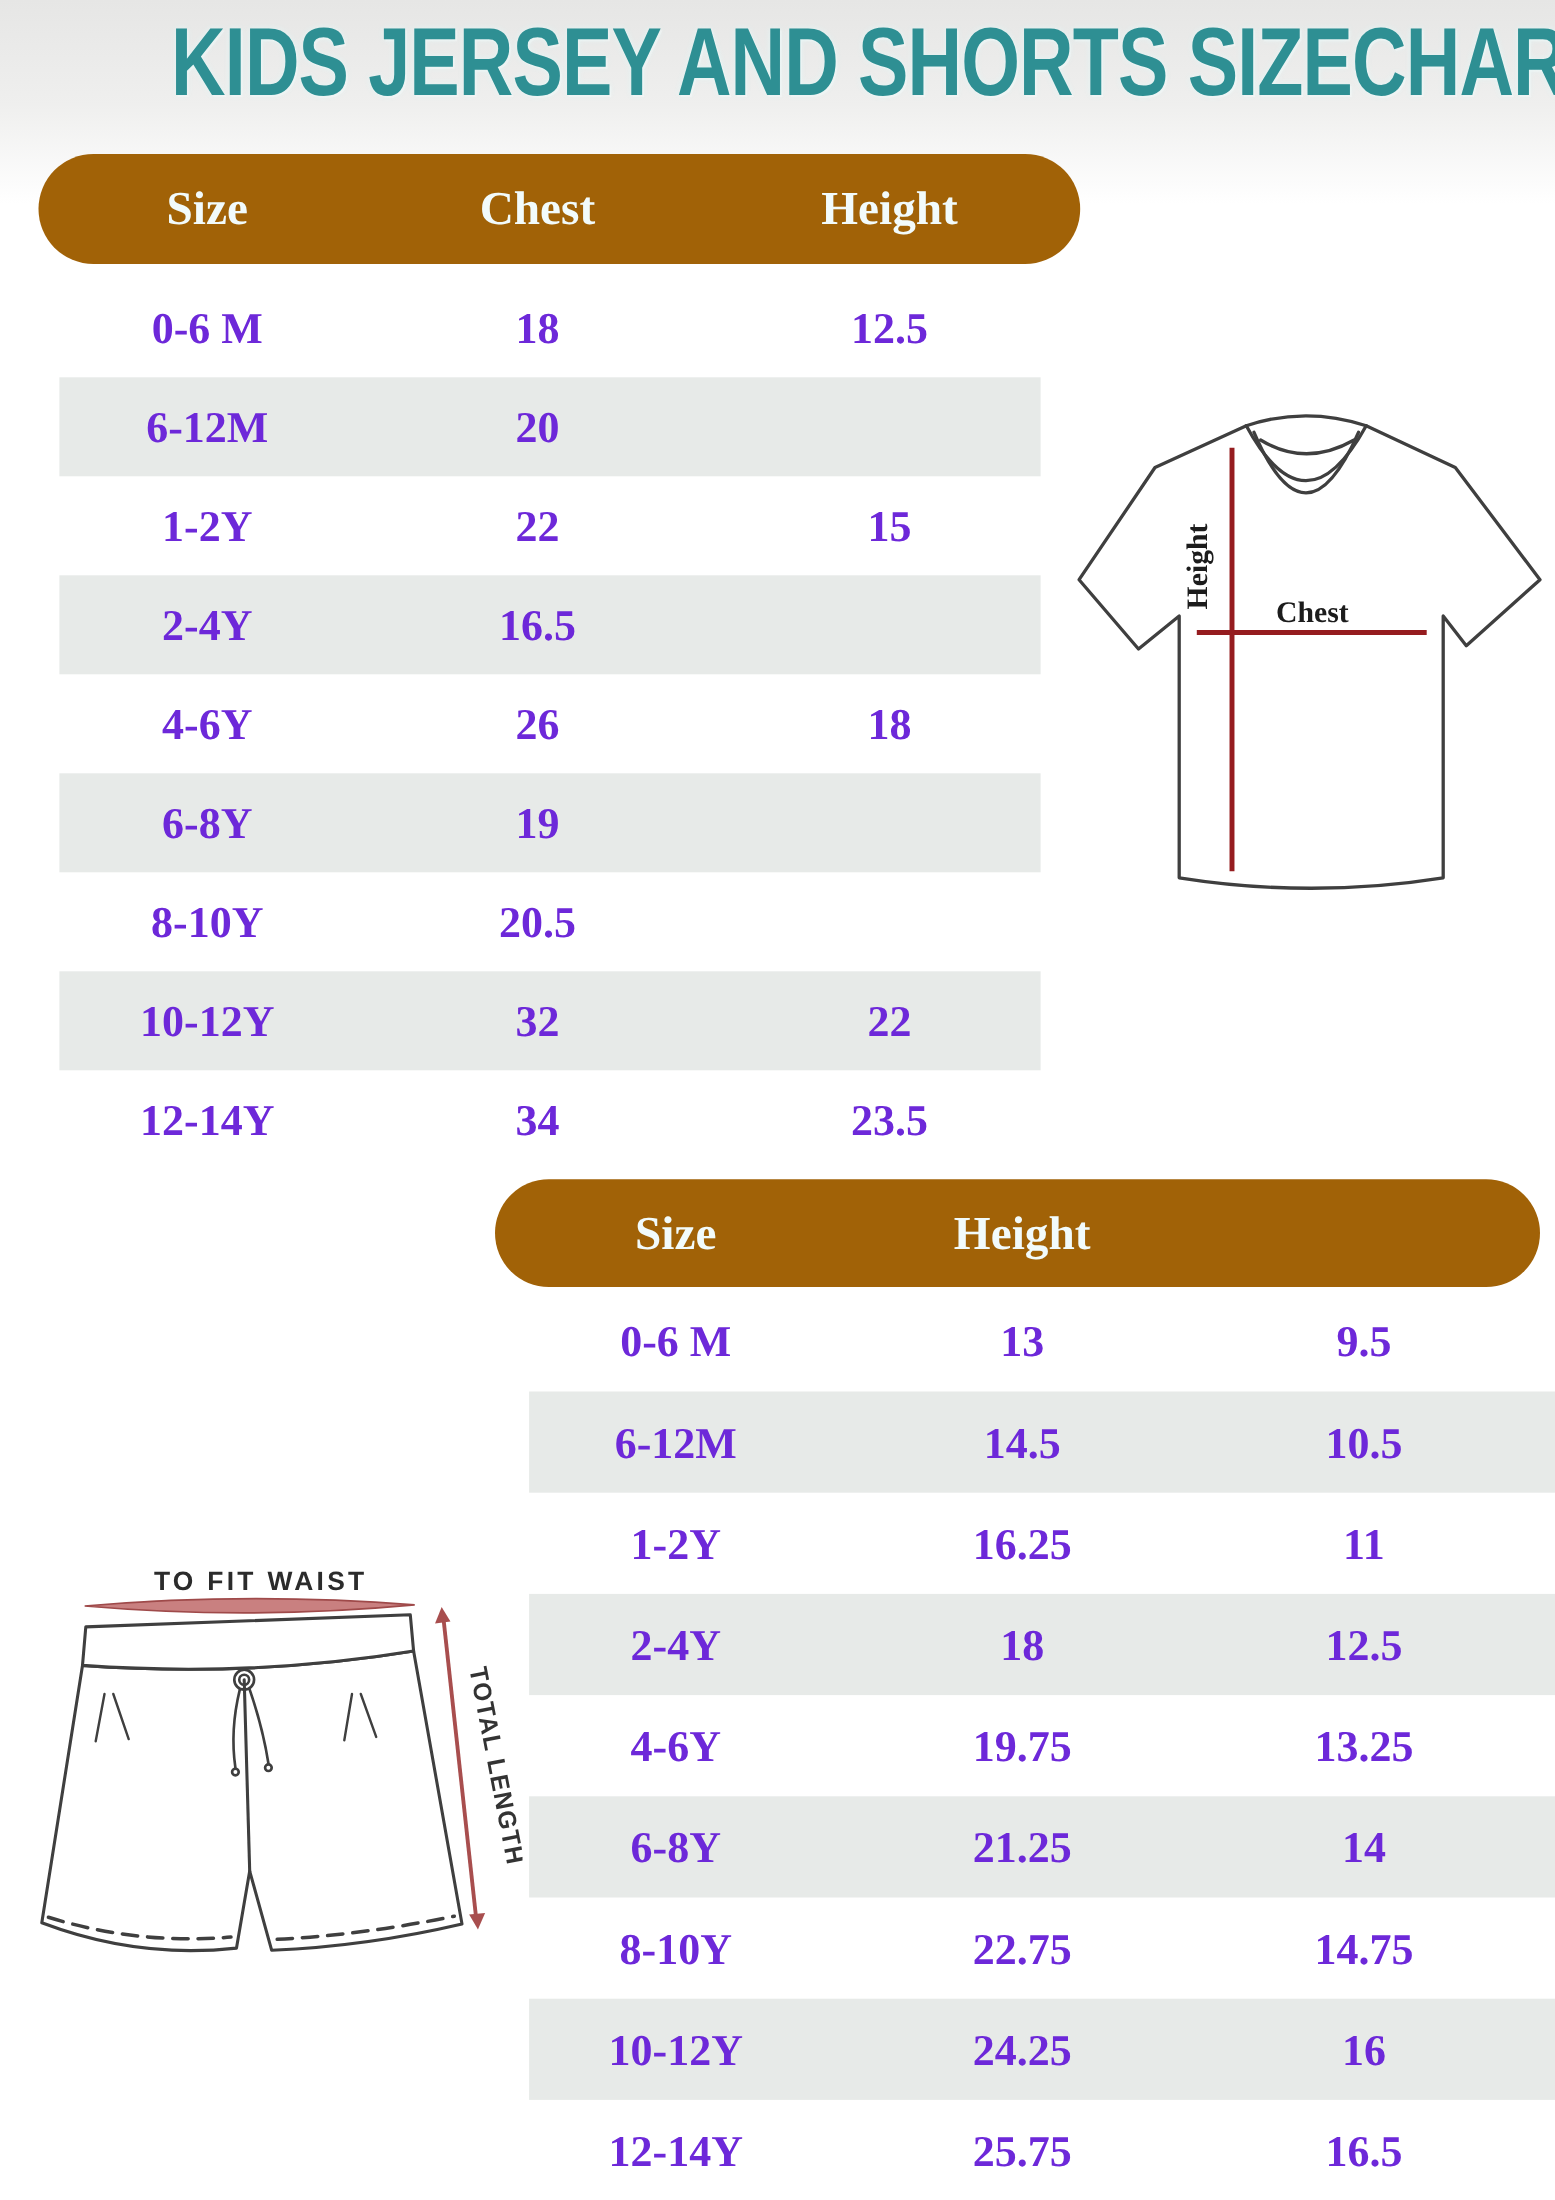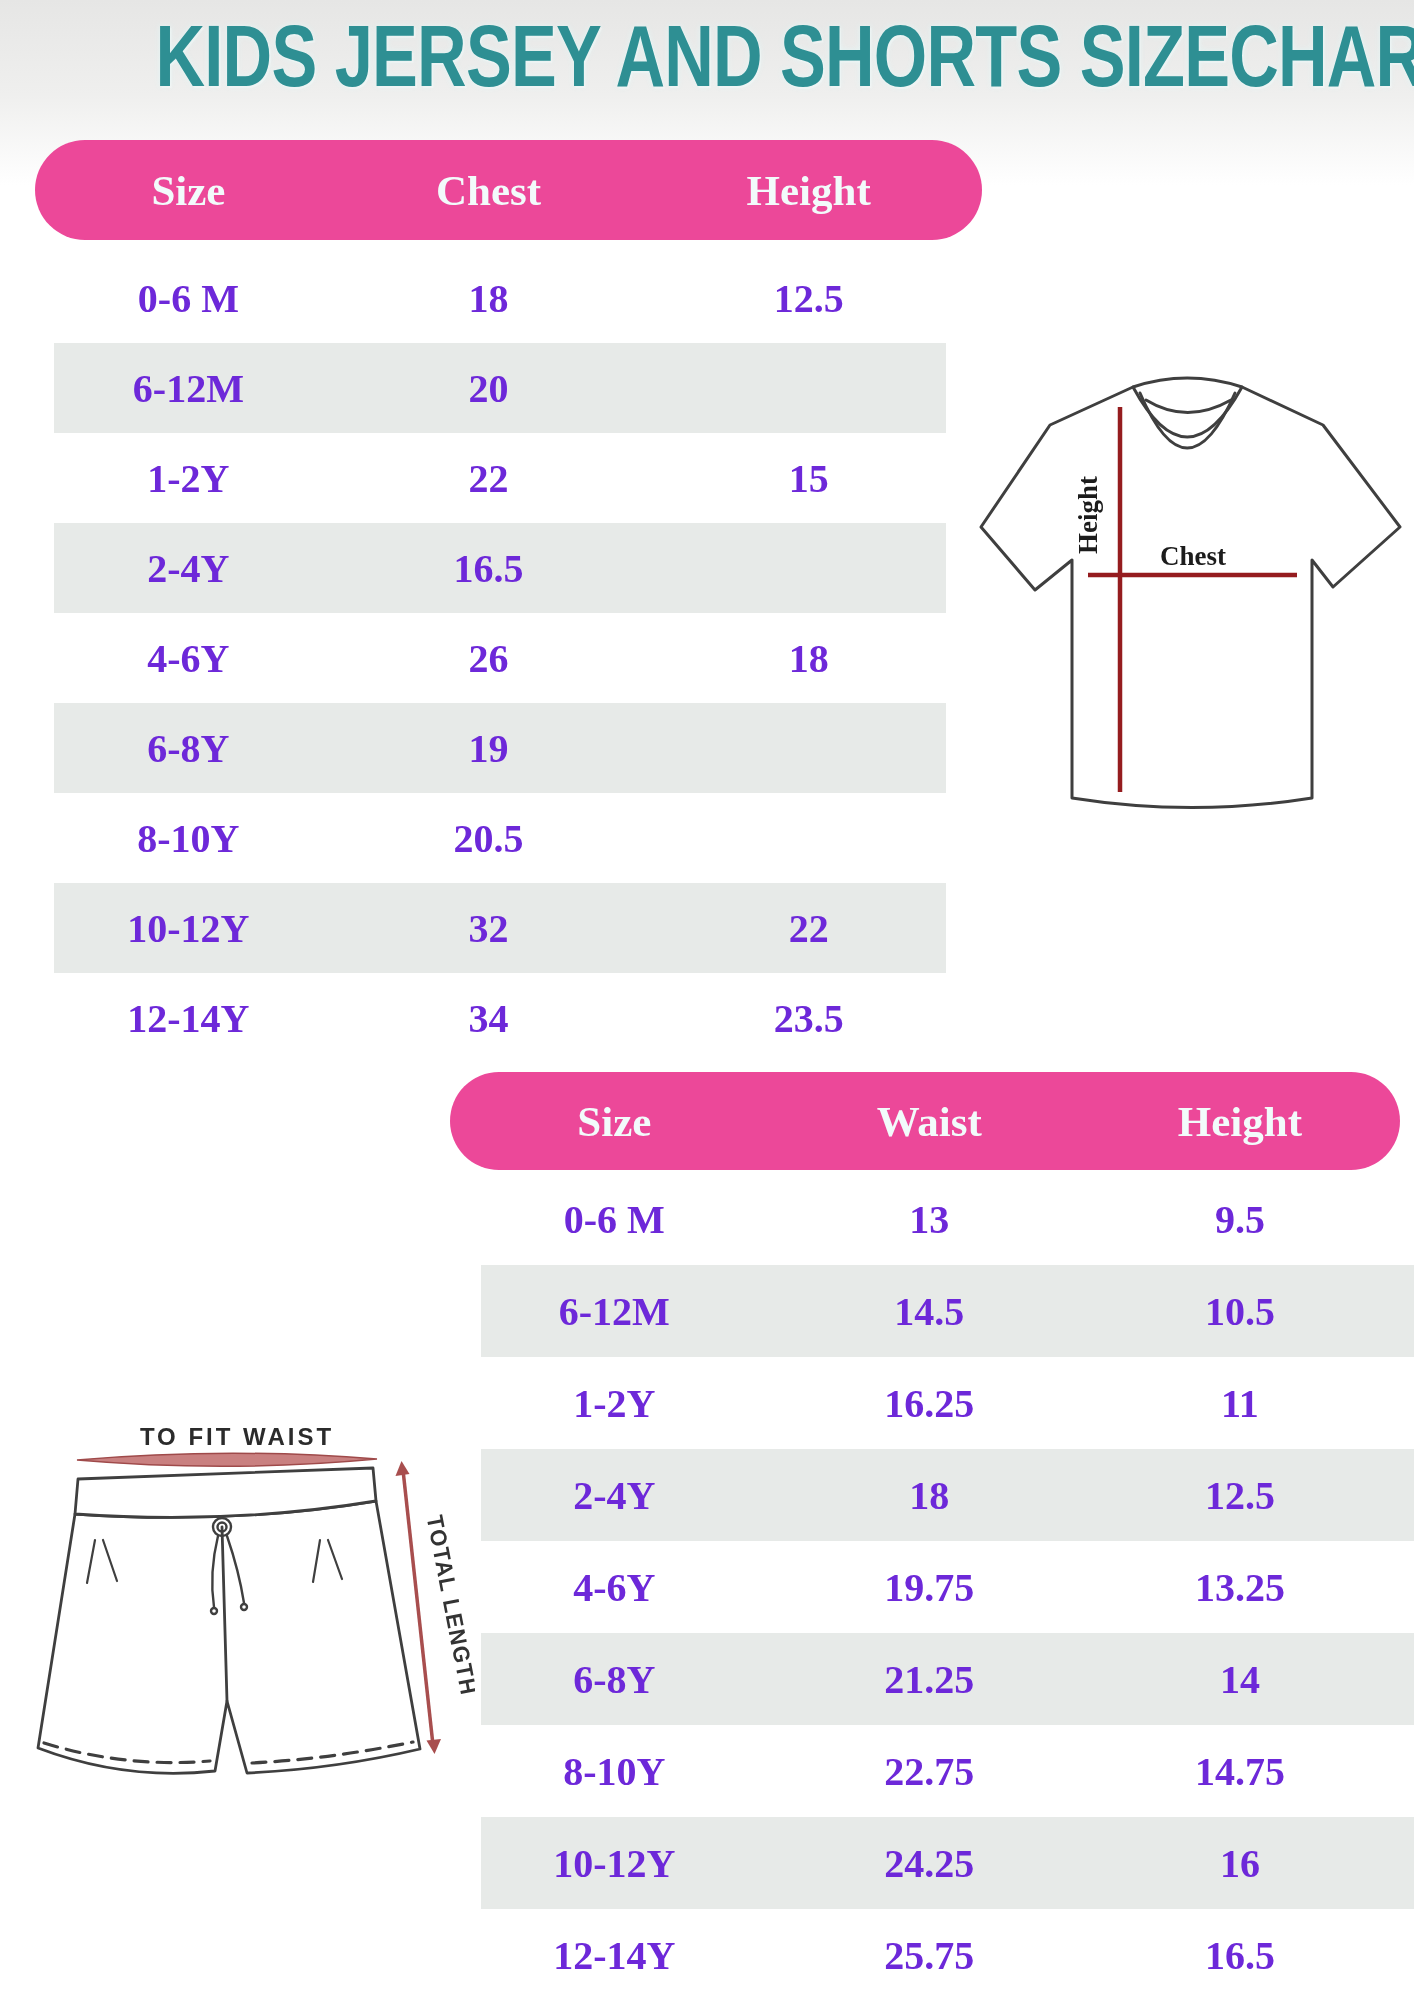--- a/index.html
+++ b/index.html
@@ -13,21 +13,21 @@
     position:absolute;top:6px;left:0;width:1414px;height:100px;
     text-align:center;white-space:nowrap;
     font-family:"Liberation Sans", sans-serif;font-weight:bold;
     font-size:88px;line-height:100px;letter-spacing:-1px;
     color:#2e8f93;
     transform:scaleX(0.78);transform-origin:50% 50%;
     text-shadow:0 0 7px rgba(225,245,245,.95), 2px 2px 0 rgba(255,255,255,.35);
   }
   
   .theader{
-    background:#ec4899;border-radius:50px;display:grid;align-items:center;
+    background:#a16207;border-radius:50px;display:grid;align-items:center;
     color:#f2fbfb;font-weight:bold;
   }
   .theader .hcell{text-align:center;font-size:43px;}
   .trow{display:grid;position:relative;align-items:center;}
   .trow::before{content:"";position:absolute;top:0;bottom:0;background:transparent;}
   .trow.striped::before{background:#e7eae8;}
   .tcell{position:relative;text-align:center;font-size:40px;font-weight:bold;color:#6d28d9;}
   
   .jersey{position:absolute;left:35px;top:140px;width:947px;}
   .jersey .theader{height:100px;grid-template-columns:32.4% 31% 36.6%;}
@@ -114,21 +114,20 @@
     <line x1="145" y1="82" x2="145" y2="467"></line>
     <line x1="113" y1="250" x2="322" y2="250"></line>
   </g>
   <text class="measure-serif" text-anchor="middle" transform="translate(122,190) rotate(-90)">Height</text>
   <text class="measure-serif" text-anchor="middle" x="218" y="240">Chest</text>
 </svg>
 
 <div class="shorts">
   <div class="theader">
     <div class="hcell">Size</div>
-    <div class="hcell">Waist</div>
     <div class="hcell">Height</div>
   </div>
   <div class="trows" id="shorts-rows">
       <div class="trow">
         <div class="tcell">0-6 M</div>
         <div class="tcell">13</div>
         <div class="tcell">9.5</div>
       </div>
       <div class="trow striped">
         <div class="tcell">6-12M</div>

